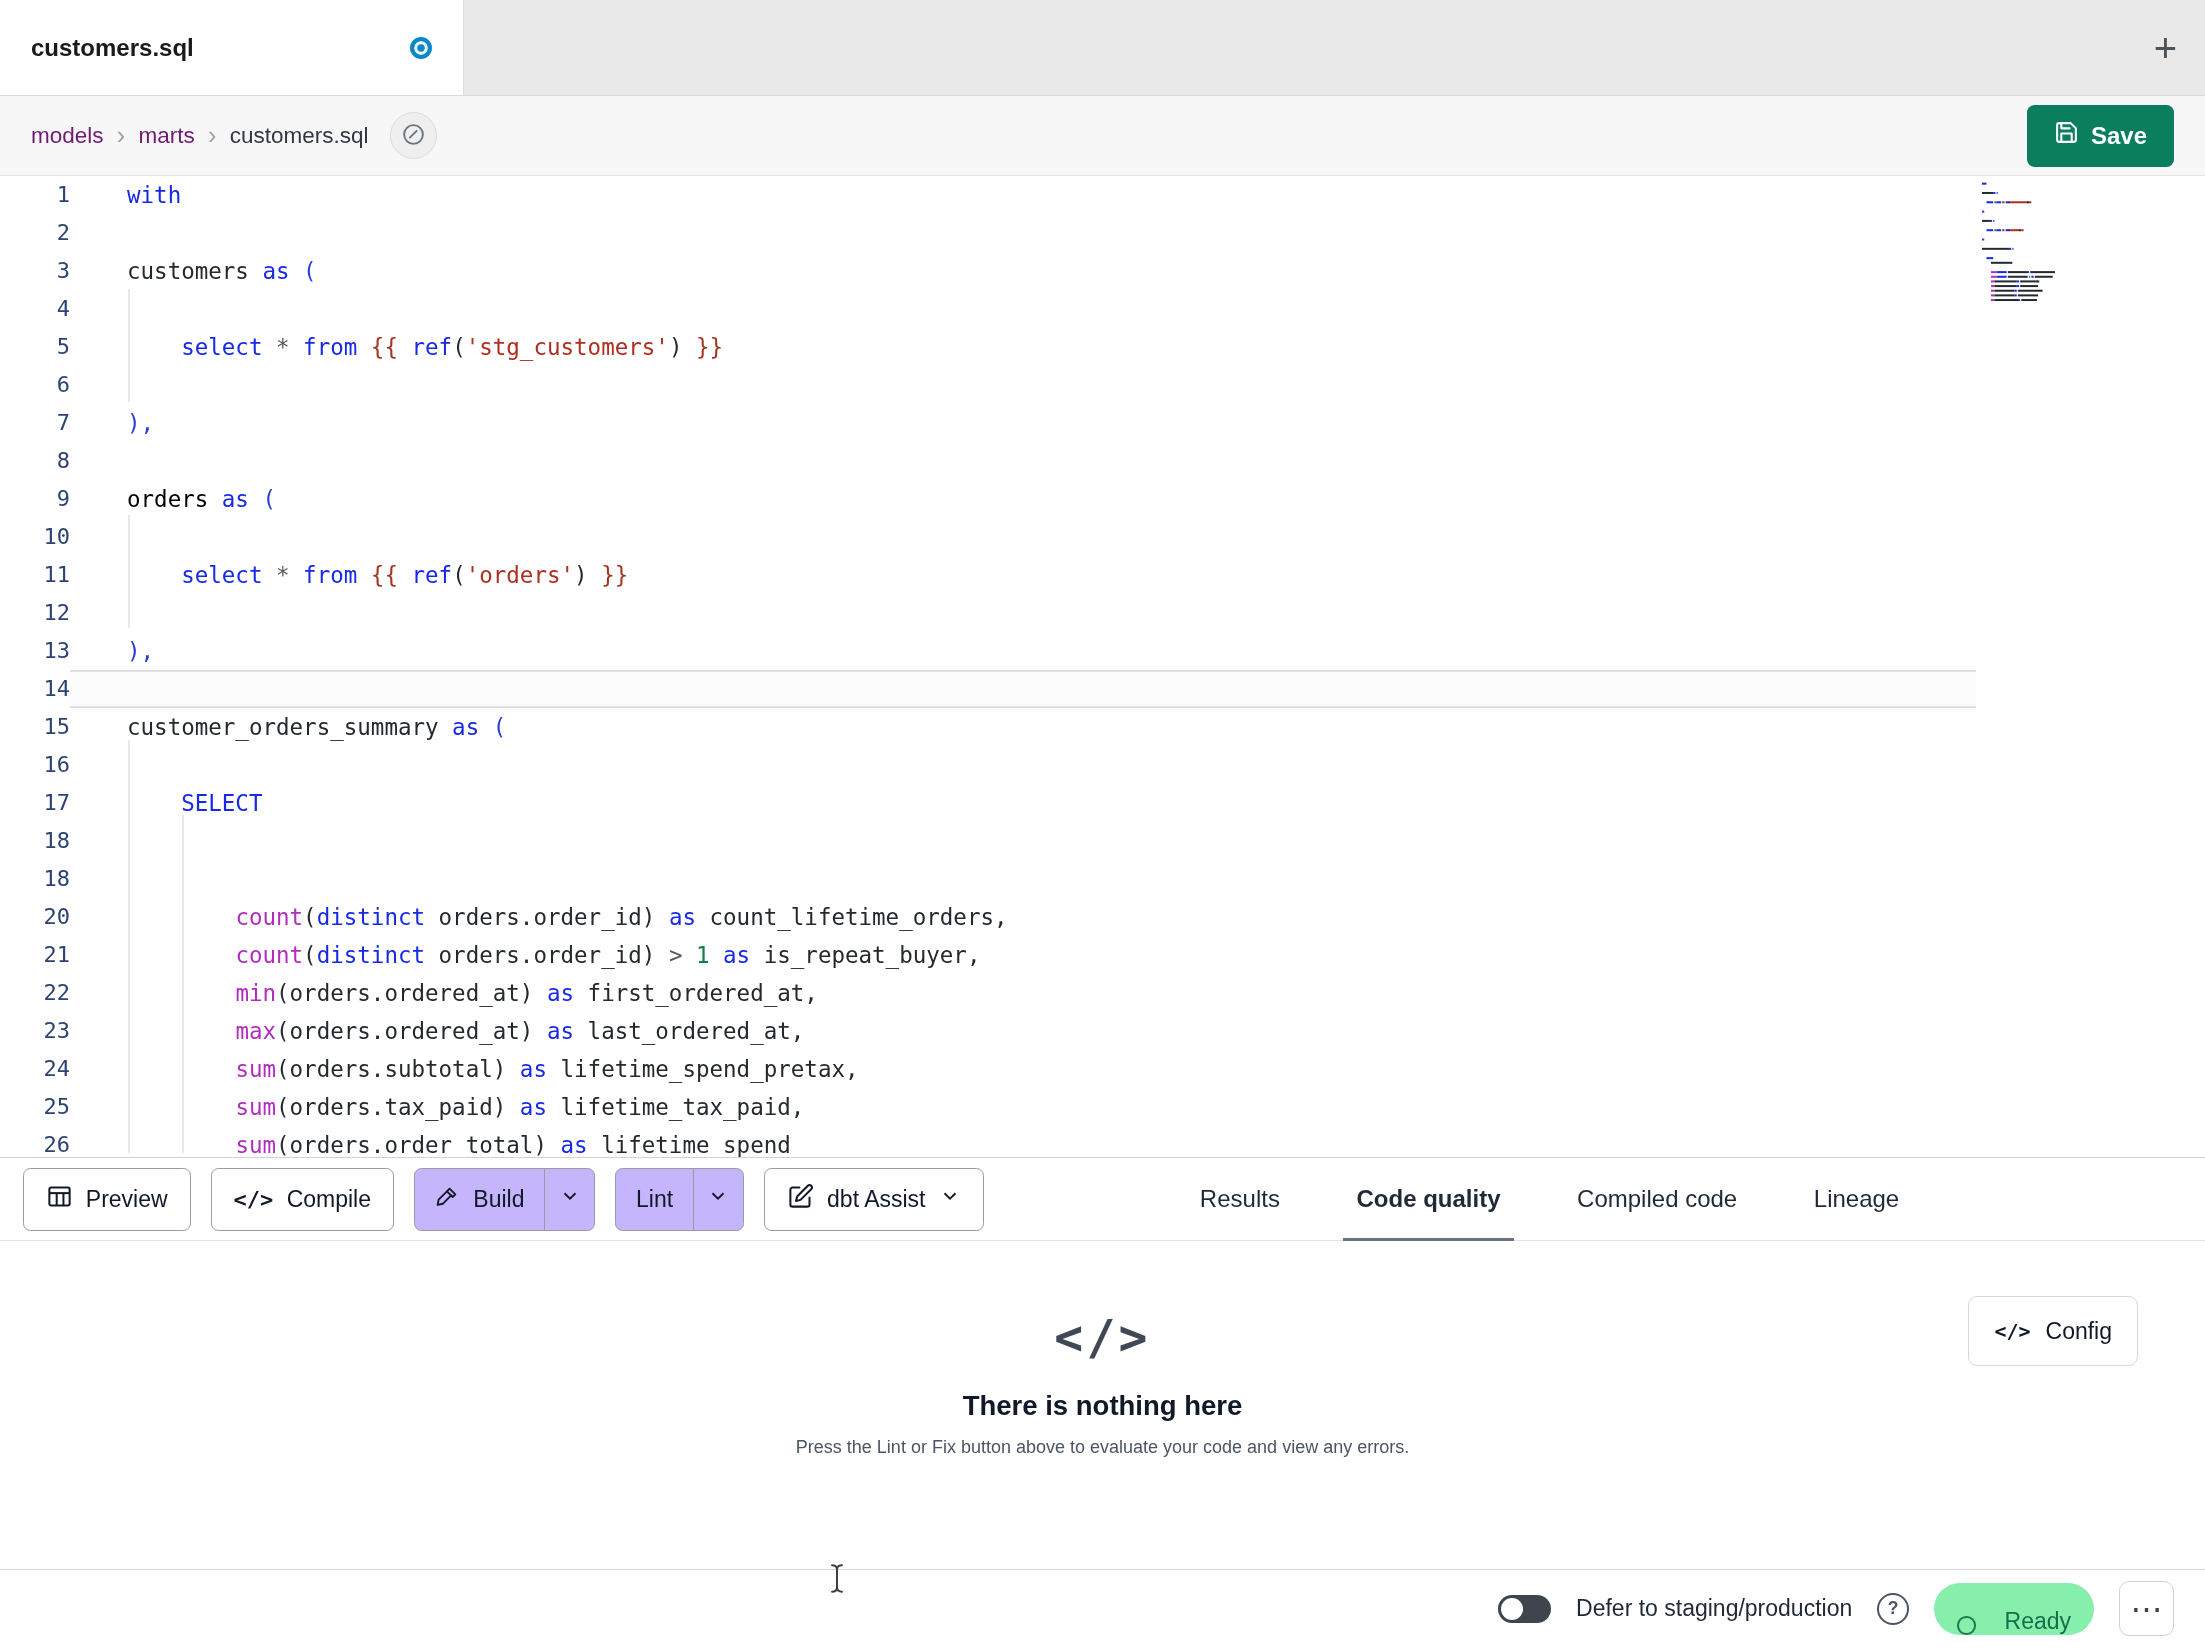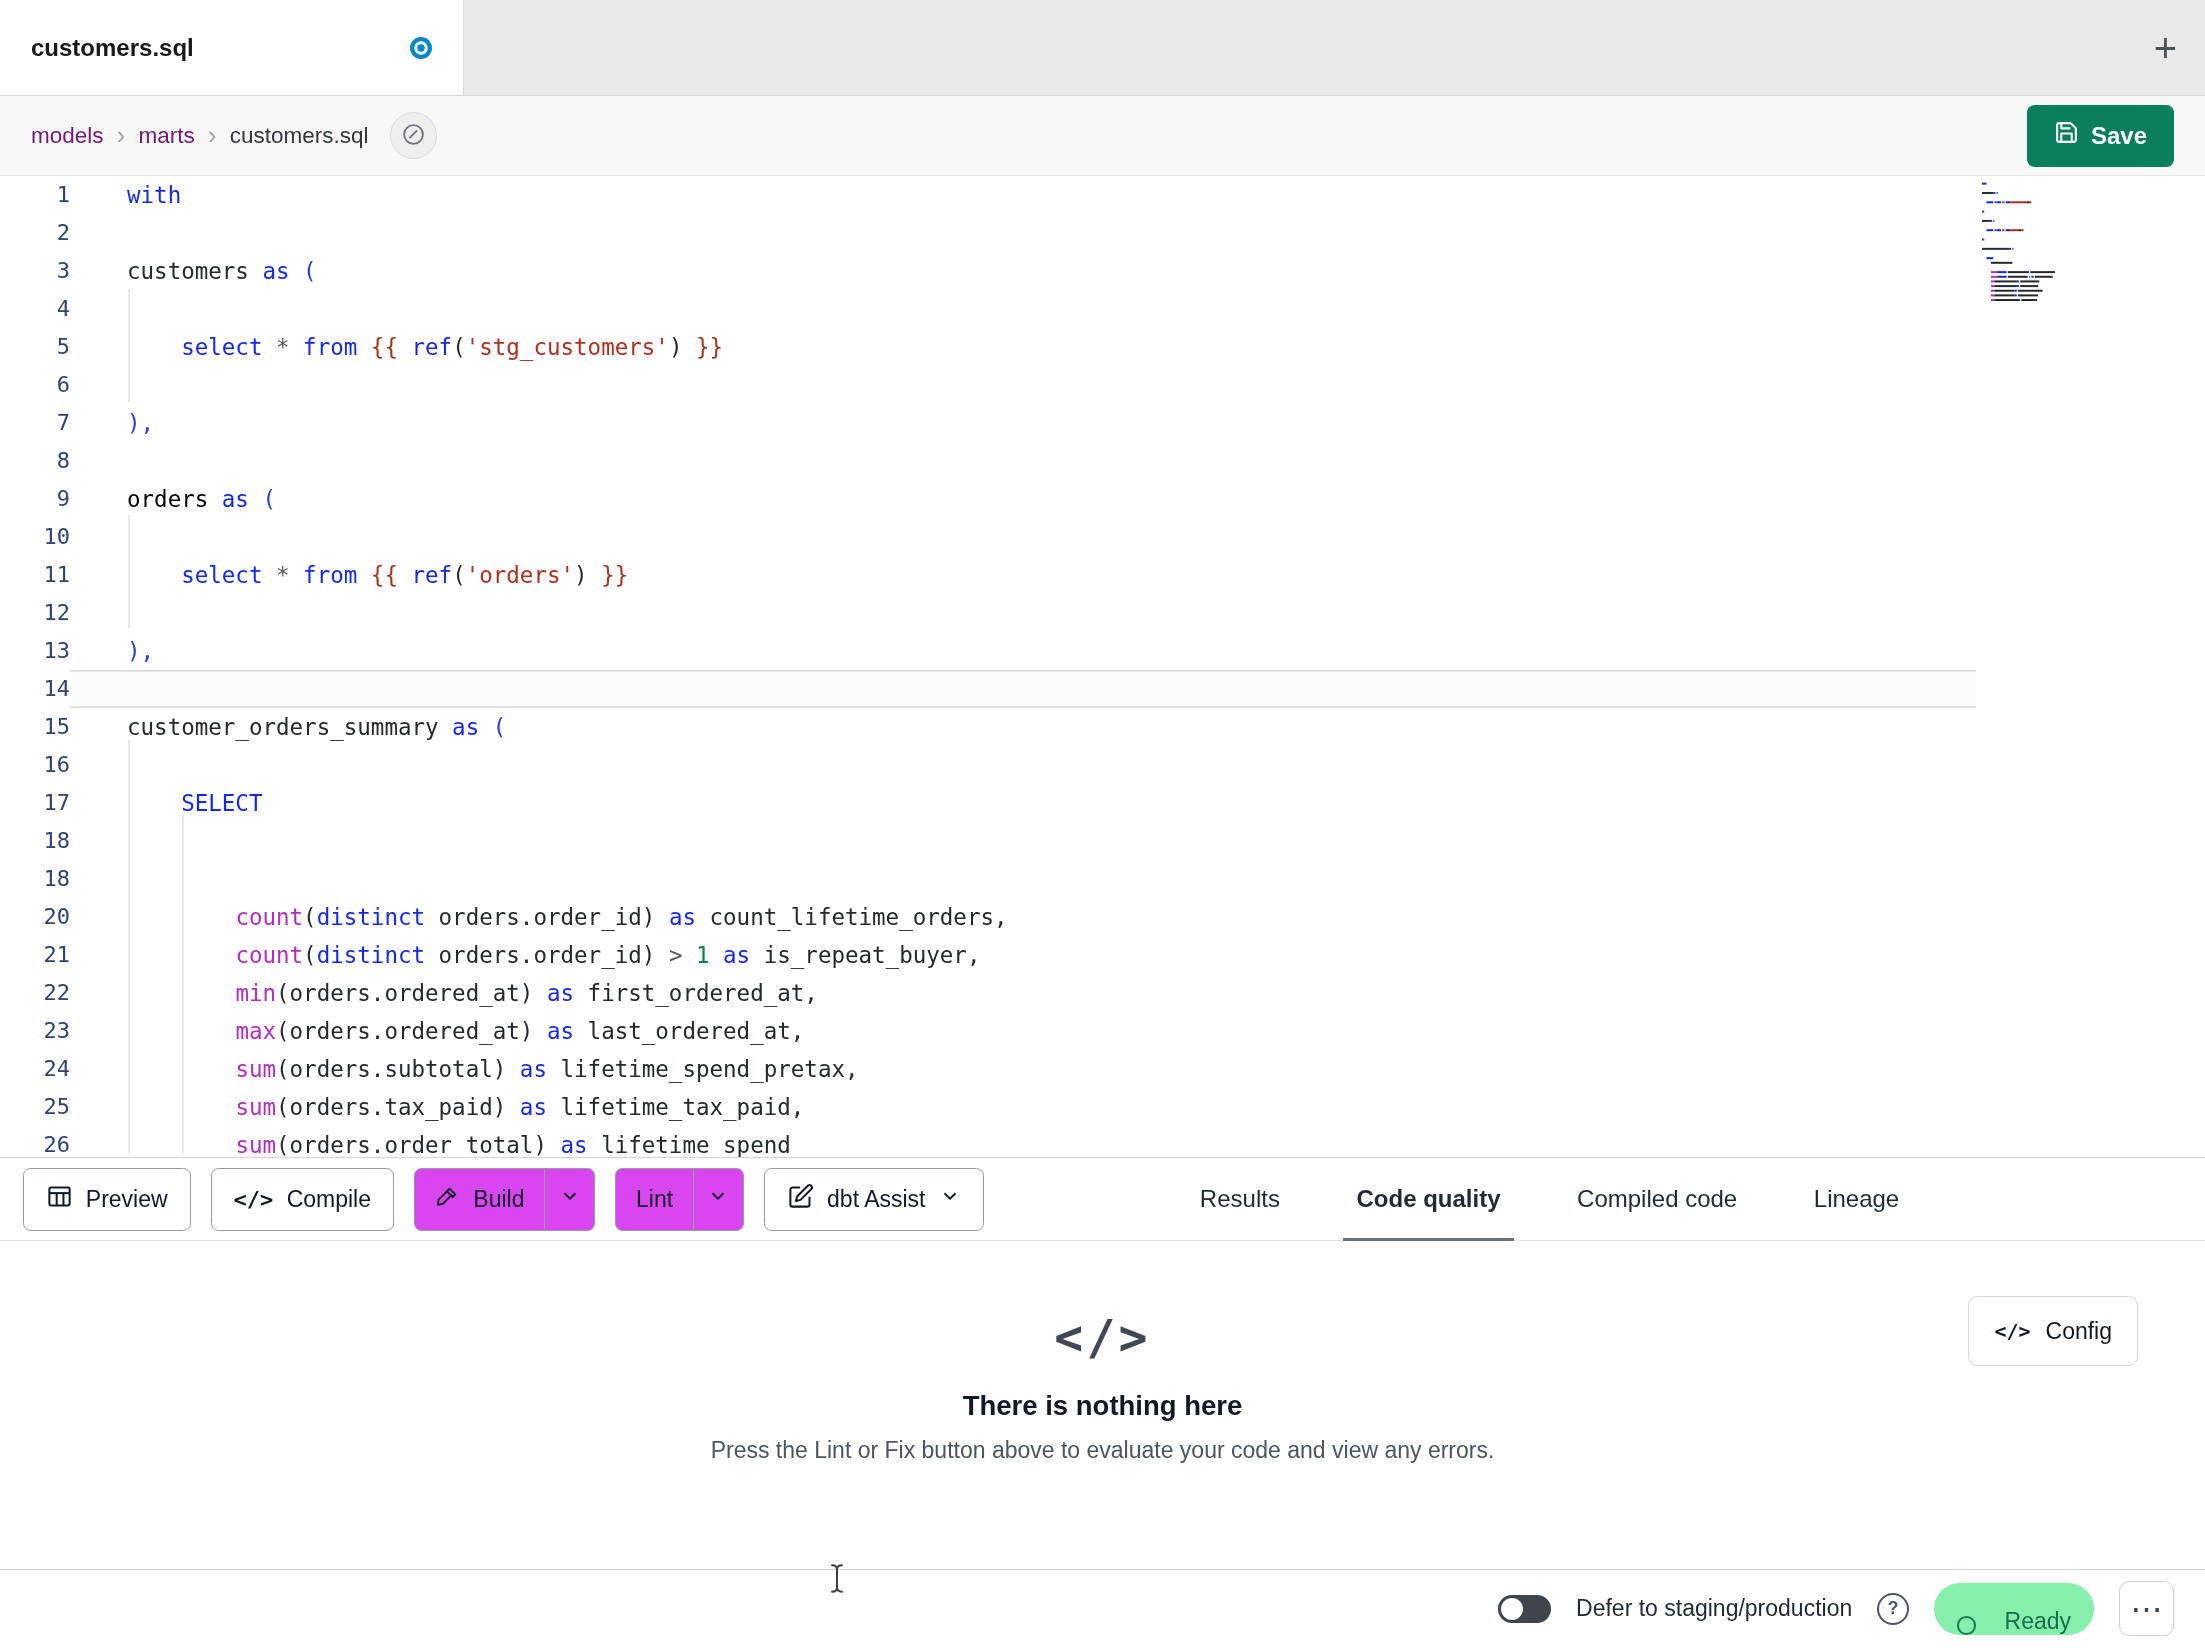--- a/index.html
+++ b/index.html
@@ -33,35 +33,35 @@
   .code-line { display: flex; height: 38px; }
   .gutter { flex: 0 0 70px; width: 70px; text-align: right; color: #2d4373; font-family: "DejaVu Sans Mono", monospace; font-size: 22px; line-height: 38px; }
   .code-text { margin: 0; padding-left: 57px; font-family: "DejaVu Sans Mono", monospace; font-size: 22.5px; line-height: 38px; white-space: pre; color: #24292e; }
   .code-line.active .code-text { width: 1906px; background: #fcfcfc; box-shadow: inset 0 1.7px 0 #dcdcdc, inset 0 -1.7px 0 #dcdcdc; }
   .indent-guide { position: absolute; width: 1.7px; background: #e8e8e8; }
   #minimap { position: absolute; top: 3.3px; right: 95px; }
 
   
   .toolbar { height: 84px; background: #ffffff; border-top: 0.8px solid #d2d2d2; border-bottom: 0.8px solid #e2e2e2; display: flex; align-items: center; padding: 0 22.5px; gap: 20px; }
   .tbtn { height: 63px; background: #ffffff; border: 1.7px solid #969ca5; border-radius: 7.5px; display: flex; align-items: center; padding: 0 22px; gap: 13.3px; font-size: 23px; color: #111827; cursor: pointer; }
-  .btn-group { height: 63px; display: flex; align-items: stretch; border: 1.7px solid #969ca5; border-radius: 7.5px; overflow: hidden; background: #d946ef; text-align: right; }
+  .btn-group { height: 63px; display: flex; align-items: stretch; border: 1.7px solid #969ca5; border-radius: 7.5px; overflow: hidden; background: #c4b5fd; text-align: right; }
   .btn-group .part { display: flex; align-items: center; padding: 0 20px; gap: 13.3px; font-size: 23px; color: #111827; cursor: pointer; }
   .btn-group .part.chev { border-left: 1.7px solid #969ca5; padding: 0 13.3px; }
   .code-glyph { font-family: "DejaVu Sans Mono", monospace; font-weight: 700; font-size: 22px; color: #111827; }
   .rtabs { margin-left: auto; margin-right: 275px; height: 100%; display: flex; align-items: center; gap: 60px; }
   .rtab { position: relative; height: 100%; display: flex; align-items: center; padding: 0 8.3px; font-size: 24px; color: #1f2937; cursor: pointer; }
   .rtab.active { font-weight: 600; }
   .rtab.active::after { content: ""; position: absolute; left: -5px; right: -5px; bottom: -0.8px; height: 3.3px; background: #6b7280; }
 
   
   .panel { position: relative; height: 328px; background: #ffffff; }
   .empty { position: absolute; left: 50%; top: 68px; transform: translateX(-50%); text-align: center; white-space: nowrap; }
   .empty-icon { font-family: "DejaVu Sans Mono", monospace; font-size: 48px; font-weight: 700; color: #3f4854; letter-spacing: 3.3px; }
   .empty-title { margin-top: 25px; font-size: 27.5px; font-weight: 700; color: #111827; }
-  .empty-sub { margin-top: 15px; font-size: 23px; color: #4b5563; }
+  .empty-sub { margin-top: 15px; font-size: 18px; color: #4b5563; }
   .config-btn { position: absolute; top: 55px; right: 67px; height: 70px; padding: 0 25px; background: #ffffff; border: 1.7px solid #d4d7dc; border-radius: 9.2px; display: flex; align-items: center; gap: 15px; font-size: 23px; color: #111827; cursor: pointer; }
   .config-btn .code-glyph { font-size: 20px; }
 
   
   .statusbar { height: 78px; background: #ffffff; border-top: 0.8px solid #d6d6d6; display: flex; align-items: center; justify-content: flex-end; gap: 25px; padding: 0 31px; }
   .toggle { width: 53px; height: 28px; border-radius: 14px; background: #3e454d; position: relative; cursor: pointer; }
   .toggle .knob { position: absolute; left: 3.3px; top: 3.3px; width: 22px; height: 22px; border-radius: 50%; background: #ffffff; }
   .defer-label { font-size: 23px; color: #1f2937; }
   .help { width: 32px; height: 32px; border-radius: 50%; border: 2.5px solid #4b5563; color: #4b5563; font-size: 17.5px; font-weight: 700; display: flex; align-items: center; justify-content: center; }
   .ready { height: 52px; padding: 0 23px; border-radius: 26px; background: #86efac; display: flex; align-items: flex-end; gap: 29px; }

